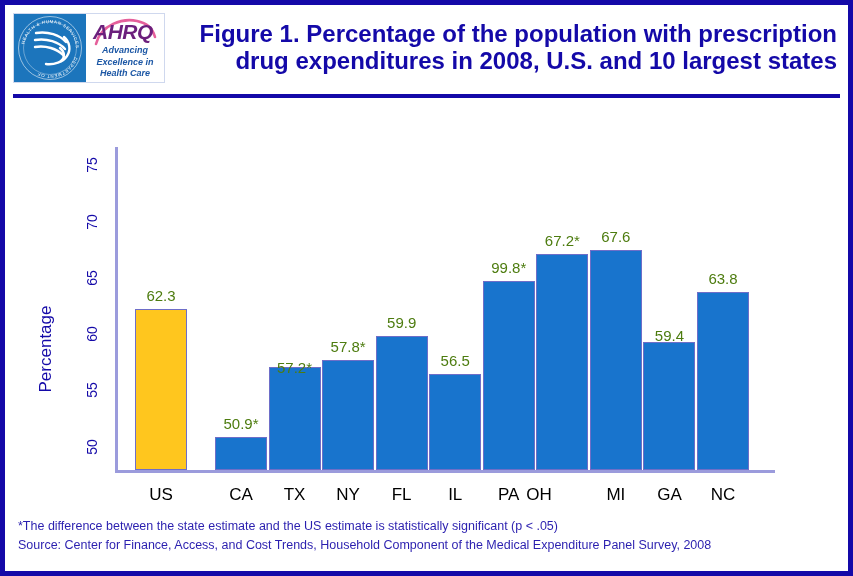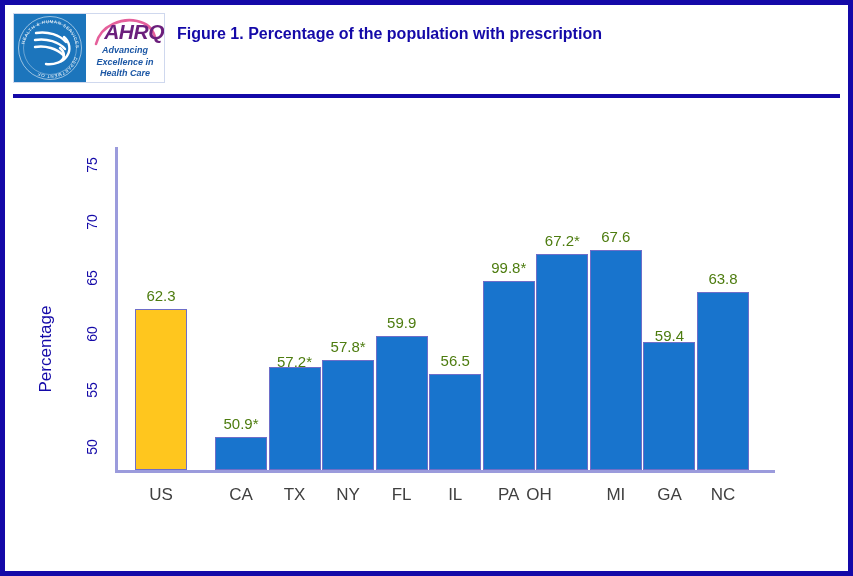--- a/index.html
+++ b/index.html
@@ -79,23 +79,23 @@
     background: #ffffff;
     overflow: hidden;
   }
   #ahrq-mark .arc {
     position: absolute;
     left: 7px; top: 3px;
     width: 64px; height: 30px;
   }
   #ahrq-letters {
     position: absolute;
-    left: 0; top: 7px;
+    left: 7px; top: 7px;
     width: 78px;
-    text-align: right;
+    text-align: left;
     font-family: "Liberation Sans", sans-serif;
     font-weight: bold;
     font-style: italic;
     font-size: 21px;
     letter-spacing: -0.5px;
     color: #6B1F7C;
     line-height: 22px;
   }
   #ahrq-tagline {
     position: absolute;
@@ -108,24 +108,24 @@
     font-size: 9px;
     line-height: 11.5px;
     color: #1C57A5;
   }
 
   #title {
     position: absolute;
     left: 172px;
     top: 15px;
     width: 660px;
-    text-align: left;
+    text-align: right;
     font-family: "Liberation Sans", sans-serif;
     font-weight: bold;
-    font-size: 16px;
+    font-size: 24px;
     line-height: 27px;
     color: #1409A8;
   }
 
   #header-rule {
     position: absolute;
     left: 8px;
     top: 89px;
     width: 827px;
     height: 4px;
@@ -216,21 +216,21 @@
     white-space: nowrap;
   }
 
   .x-tick-label {
     position: absolute;
     top: 338px;
     width: 60px;
     text-align: center;
     font-family: "Liberation Sans", sans-serif;
     font-size: 17px;
-    color: #404040;
+    color: #000000;
   }
 
   
   #footnotes {
     position: absolute;
     left: 13px;
     top: 512px;
     width: 820px;
   }
   .footnote {
@@ -285,20 +285,21 @@
           <div>Advancing</div>
           <div>Excellence in</div>
           <div>Health Care</div>
         </div>
       </div>
 
     </div>
 
     <div id="title">
       <div>Figure 1.  Percentage of the population with prescription</div>
+      <div>drug expenditures in 2008, U.S. and 10 largest states</div>
     </div>
 
     <div id="header-rule"></div>
   </div>
 
   <div id="chart-area">
     <div id="y-axis-title">Percentage</div>
     <div id="y-ticks">
         <div class="y-tick-label" style="left: 72px; top: 337.5px;">50</div>
         <div class="y-tick-label" style="left: 72px; top: 281.25px;">55</div>
@@ -315,21 +316,21 @@
           <div class="bar-slot" style="left: 20px;">
             <div class="bar gold" style="height: 160.875px;"></div>
             <div class="bar-value" style="bottom: 165.875px;">62.3</div>
           </div>
           <div class="bar-slot" style="left: 100px;">
             <div class="bar blue" style="height: 32.625px;"></div>
             <div class="bar-value" style="bottom: 37.625px;">50.9*</div>
           </div>
           <div class="bar-slot" style="left: 153.556px;">
             <div class="bar blue" style="height: 103.5px;"></div>
-            <div class="bar-value" style="bottom: 100px;">57.2*</div>
+            <div class="bar-value" style="bottom: 94px;">57.2*</div>
           </div>
           <div class="bar-slot" style="left: 207.111px;">
             <div class="bar blue" style="height: 110.25px;"></div>
             <div class="bar-value" style="bottom: 115.25px;">57.8*</div>
           </div>
           <div class="bar-slot" style="left: 260.667px;">
             <div class="bar blue" style="height: 133.875px;"></div>
             <div class="bar-value" style="bottom: 138.875px;">59.9</div>
           </div>
           <div class="bar-slot" style="left: 314.222px;">
@@ -366,14 +367,18 @@
           <div class="x-tick-label" style="left: 310.222px;">IL</div>
           <div class="x-tick-label" style="left: 363.778px;">PA</div>
           <div class="x-tick-label" style="left: 394px;">OH</div>
           <div class="x-tick-label" style="left: 470.889px;">MI</div>
           <div class="x-tick-label" style="left: 524.444px;">GA</div>
           <div class="x-tick-label" style="left: 578px;">NC</div>
         </div>
     </div>
   </div>
 
+  <div id="footnotes">
+    <div class="footnote">*The difference between the state estimate and the US estimate is statistically significant (p &lt; .05)</div>
+    <div class="footnote">Source: Center for Finance, Access, and Cost Trends, Household Component of the Medical Expenditure Panel Survey, 2008</div>
+  </div>
 
 </div>
 
 </body></html>

